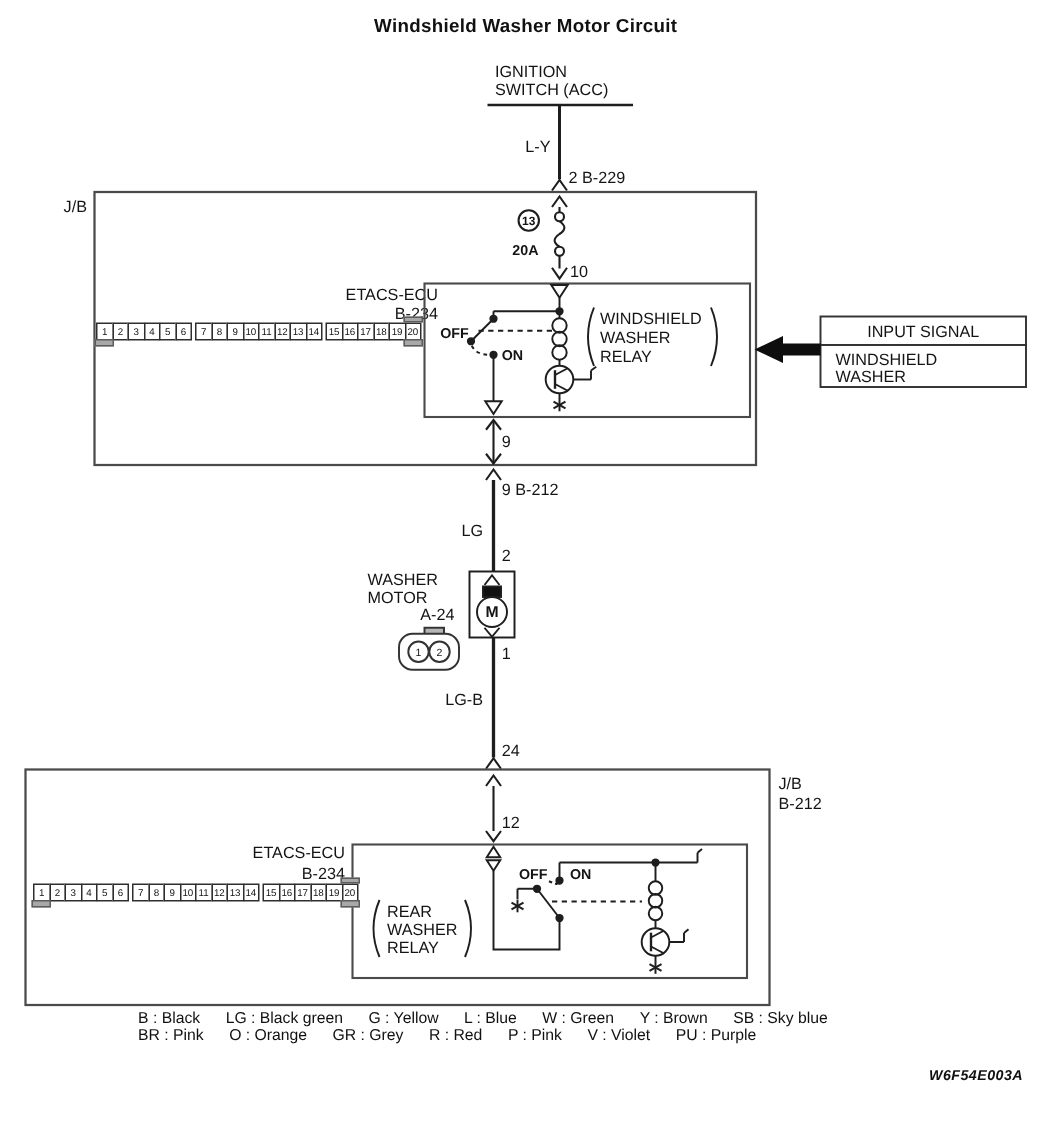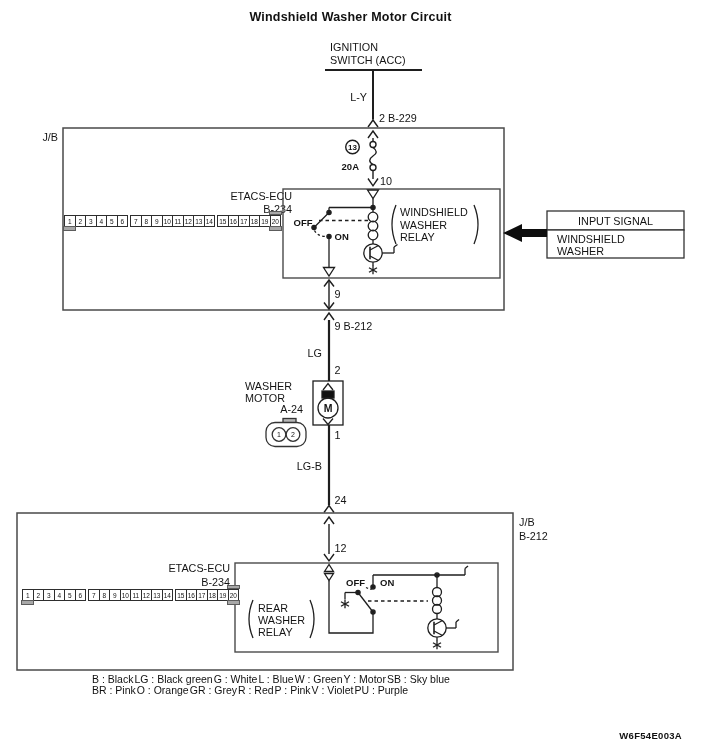--- a/index.html
+++ b/index.html
@@ -21,22 +21,22 @@
             margin-left:-1px;background:#fff;font-size:6.5px;line-height:11px;
             text-align:center;color:#111;flex:none;}
   .pin-cell:first-child{margin-left:0;}
   .pin-gap{margin-left:2px;}
   .tab{position:absolute;width:13px;height:5px;background:#a8a8a8;border:1px solid #5c5c5c;box-sizing:border-box;}
   .tab-bl{left:-1px;top:11px;}
   .tab-br{right:-1px;top:11px;}
   .tab-tr{right:-1px;top:-4px;height:4px;}
   
   .legend{position:absolute;left:92px;top:674px;font-size:10.5px;line-height:11.2px;}
-  .lrow{display:flex;gap:1px;white-space:nowrap;}
-  .doccode{position:absolute;right:19px;top:730px;font-size:9.5px;font-weight:700;letter-spacing:.3px;}
+  .lrow{display:flex;gap:17px;white-space:nowrap;}
+  .doccode{position:absolute;right:19px;top:712px;font-size:9.5px;font-weight:700;letter-spacing:.3px;font-style:italic;}
 </style>
 </head>
 <body>
 
 <div class="stage">
 
   <div class="title">Windshield Washer Motor Circuit</div>
 
   <svg width="701" height="747" viewBox="0 0 701 747">
 
@@ -291,24 +291,24 @@
         <div class="pin-cell">18</div>
         <div class="pin-cell">19</div>
         <div class="pin-cell">20</div>
       </div>
   </div>
 
   <div class="legend">
     <div class="lrow">
       <span>B : Black</span>
       <span>LG : Black green</span>
-      <span>G : White</span>
+      <span>G : Yellow</span>
       <span>L : Blue</span>
       <span>W : Green</span>
-      <span>Y : Motor</span>
+      <span>Y : Brown</span>
       <span>SB : Sky blue</span>
     </div>
     <div class="lrow">
       <span>BR : Pink</span>
       <span>O : Orange</span>
       <span>GR : Grey</span>
       <span>R : Red</span>
       <span>P : Pink</span>
       <span>V : Violet</span>
       <span>PU : Purple</span>

